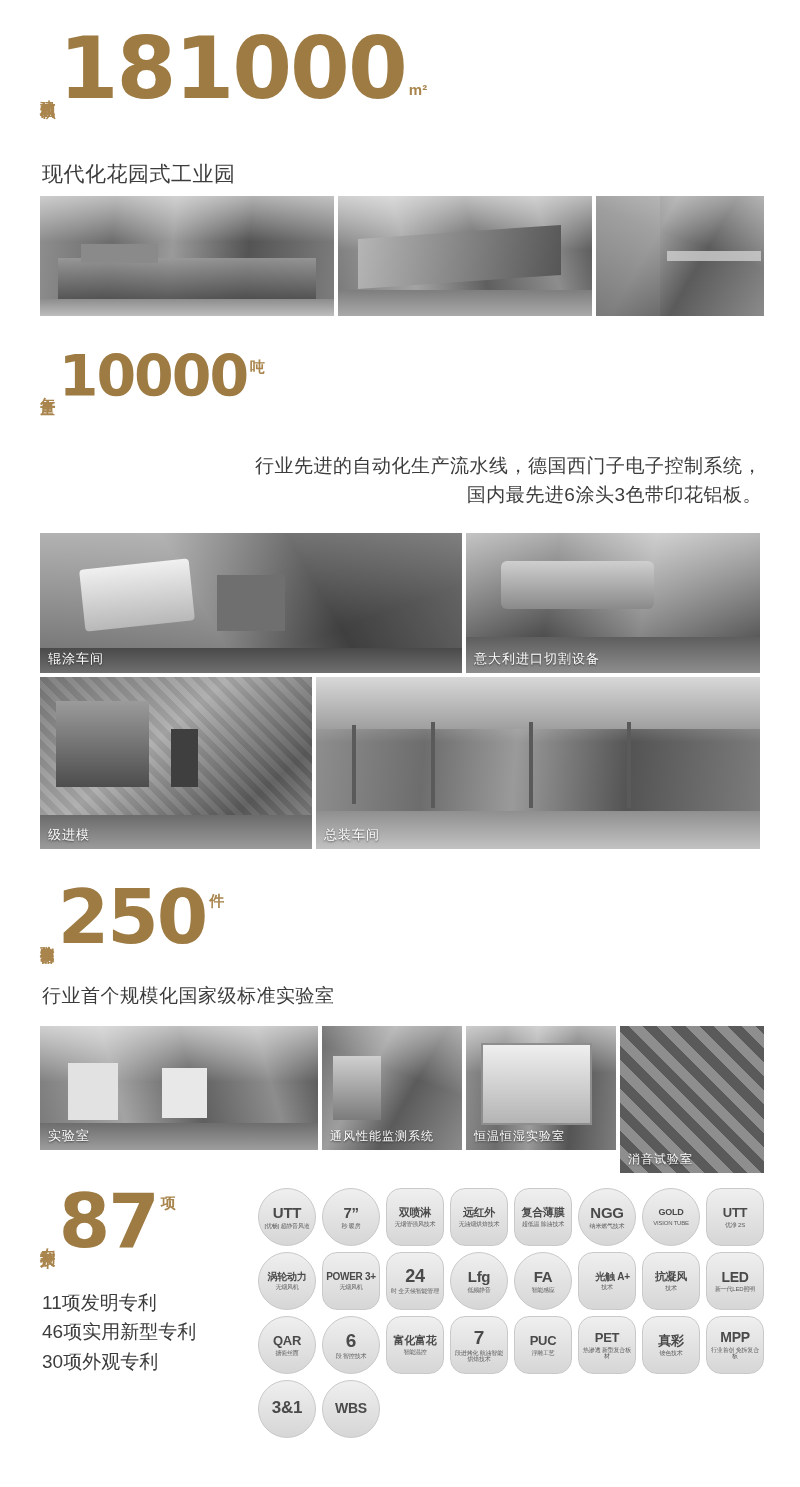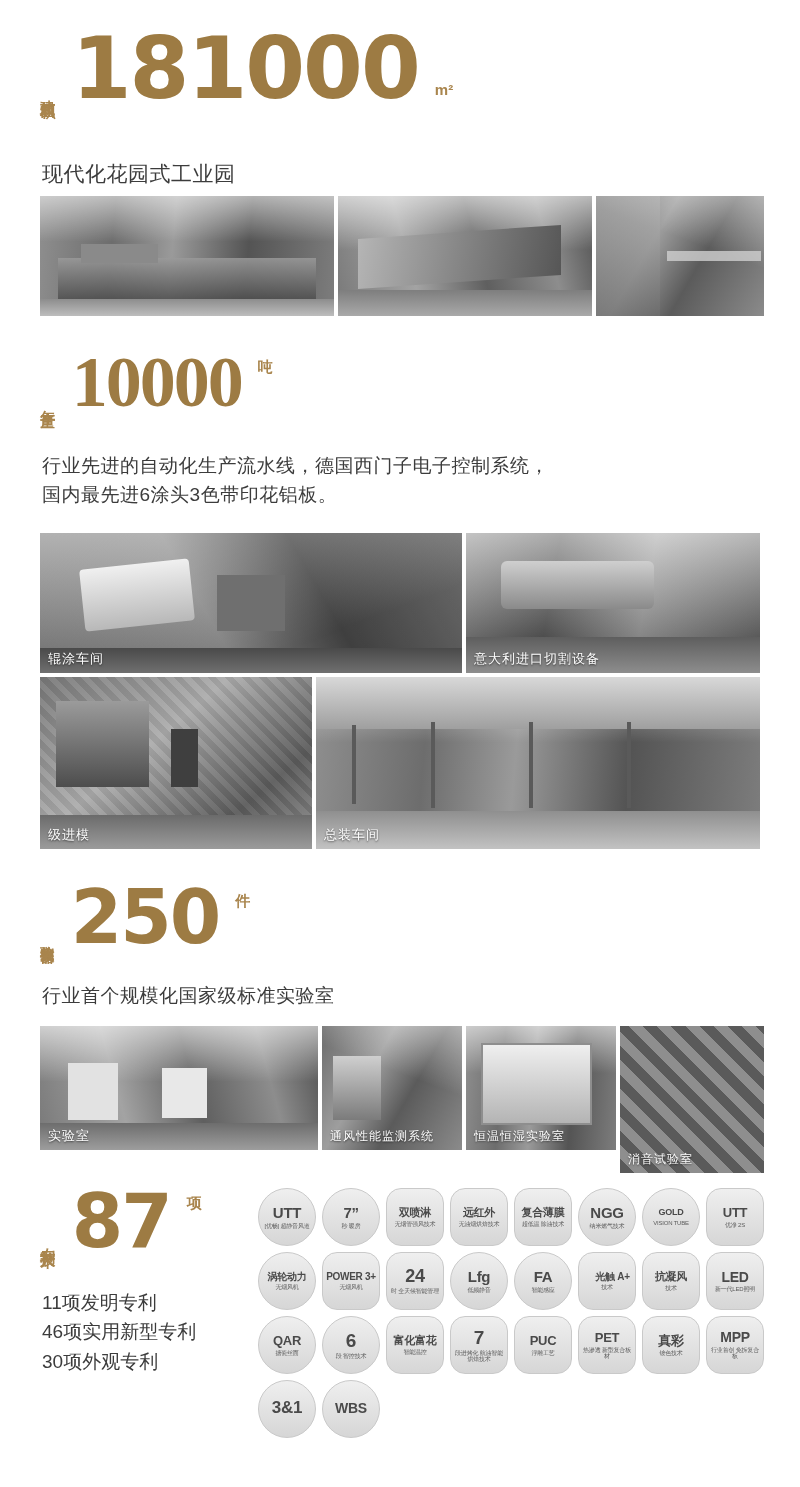--- a/index.html
+++ b/index.html
@@ -14,21 +14,21 @@
     font-family: "Liberation Sans", "DejaVu Sans", sans-serif;
     color: #3b3b3b;
     overflow: hidden;
   }
   .page { position: relative; width: 800px; height: 1487px; }
 
   
   .stat-row {
     display: flex;
     align-items: flex-end;
-    gap: 16px;
+    gap: 3px;
   }
   .stat-label {
     writing-mode: vertical-rl;
     text-orientation: upright;
     font-size: 15px;
     letter-spacing: 2px;
     color: #a9854d;
     line-height: 1.05;
     font-weight: 700;
     padding-bottom: 10px;
@@ -43,20 +43,21 @@
   .stat-unit {
     font-size: 15px;
     color: #a9854d;
     font-weight: 700;
   }
   .section-desc {
     color: #3c3c3c;
     font-size: 19px;
     line-height: 1.5;
     letter-spacing: 0.5px;
+    text-align: right;
   }
 
   
   .photo {
     position: relative;
     overflow: hidden;
     background: #6e6e6e;
     filter: grayscale(100%);
   }
   .cap {
@@ -145,21 +146,21 @@
     </div>
     <div class="photo ph-c" style="width:168px; height:120px;">
       <div class="ov" style="left:0; top:0; width:38%; height:100%; background:linear-gradient(180deg,#b9b9b9,#6e6e6e); opacity:.7;"></div>
       <div class="ov" style="left:42%; top:46%; width:56%; height:8%; background:#d0d0d0; opacity:.8;"></div>
       <span class="cap"></span>
     </div>
   </div>
 
   <div class="stat-row" style="position:absolute; left:40px; top:352px;">
     <div class="stat-label">年产量</div>
-    <div class="stat-number" style="font-size:72px;font-family:Liberation Serif, serif;">10000</div>
+    <div class="stat-number" style="font-size:57px;">10000</div>
     <div class="stat-unit" style="align-self:flex-start; padding-top:6px;">吨</div>
   </div>
 
   <div style="position:absolute; left:42px; top:452px; width:720px;">
     <div class="section-desc">行业先进的自动化生产流水线，德国西门子电子控制系统，</div>
     <div class="section-desc">国内最先进6涂头3色带印花铝板。</div>
   </div>
 
   <div class="gridrow" style="position:absolute; left:40px; top:533px;">
     <div class="photo ph-d" style="width:422px; height:140px;">

